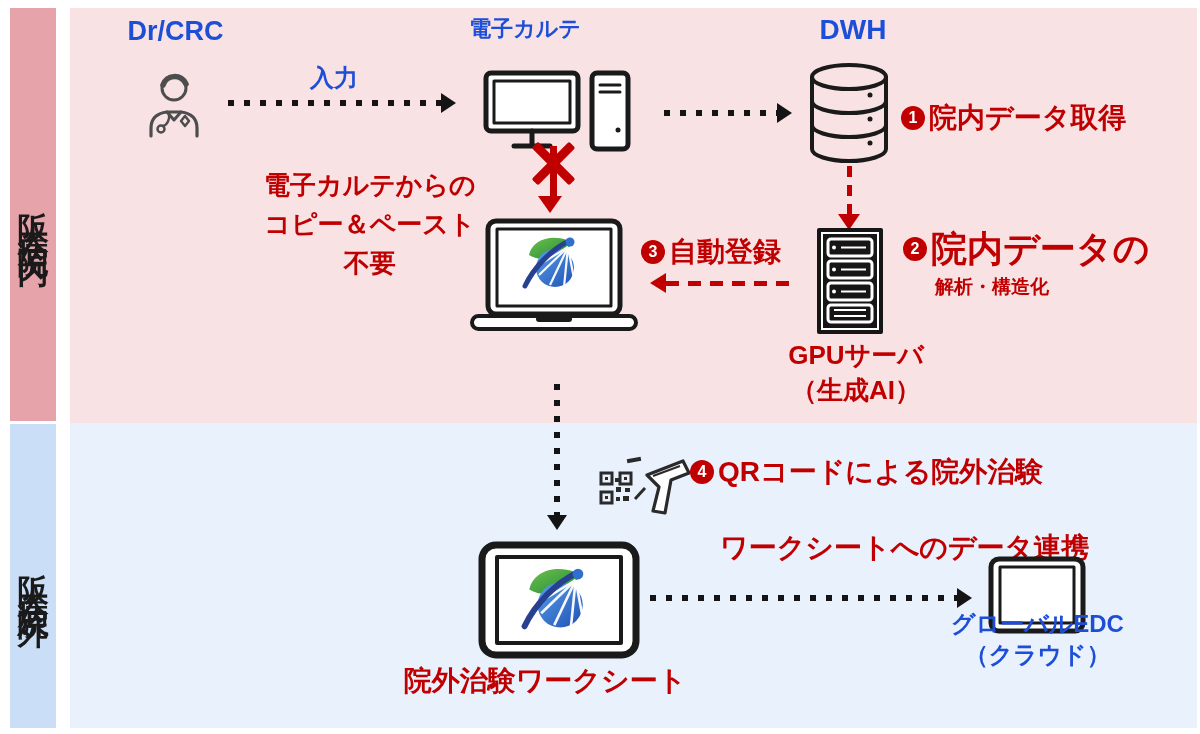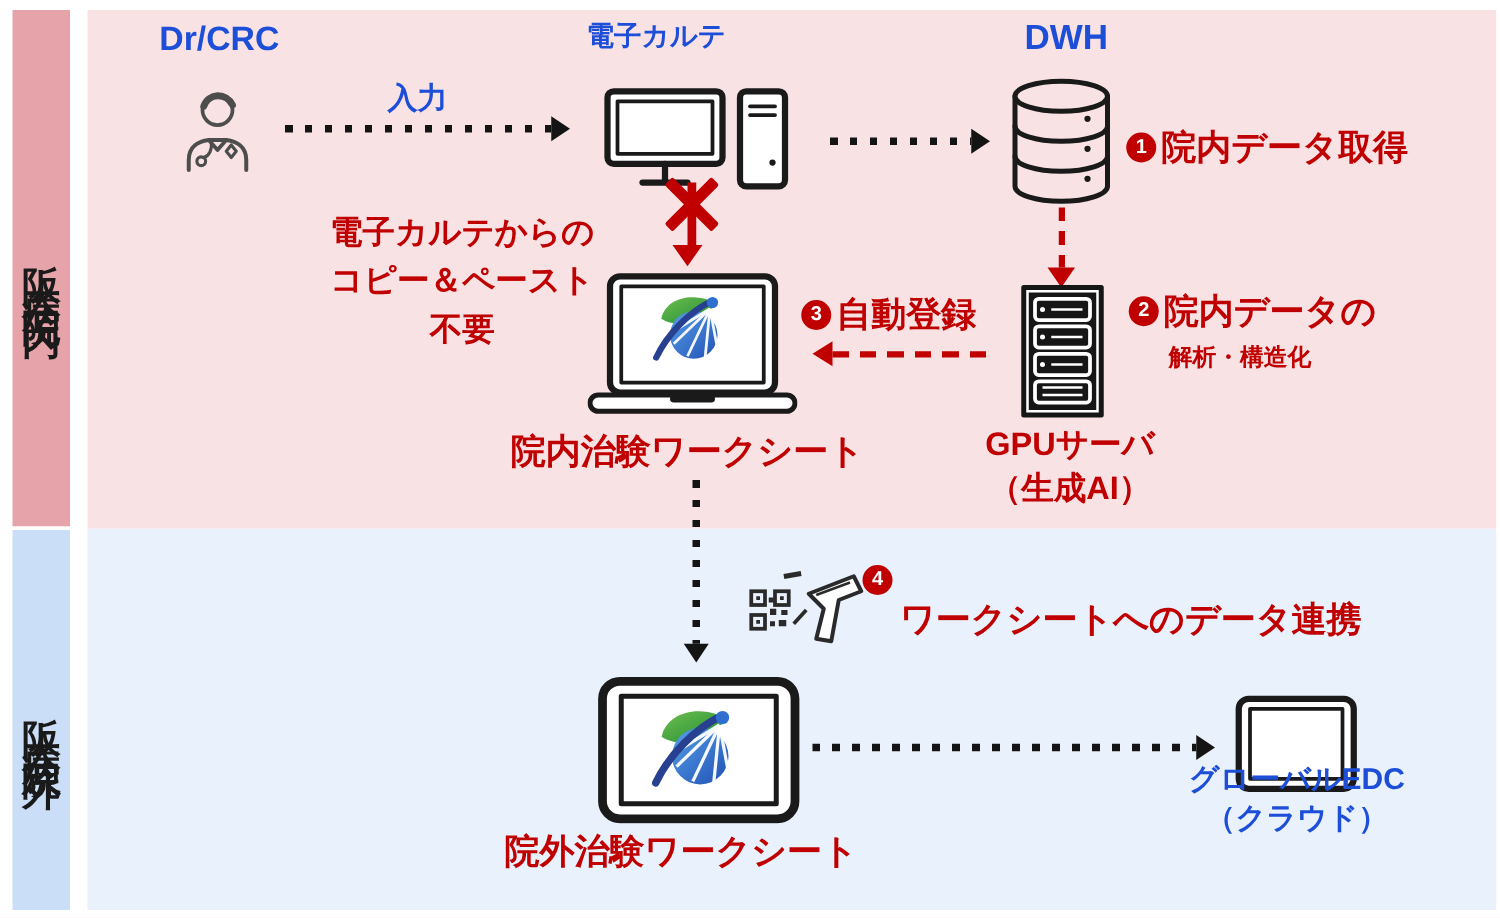--- a/index.html
+++ b/index.html
@@ -162,21 +162,20 @@
   <svg class="abs" style="left:470px;top:218px;" width="168" height="118" viewBox="0 0 168 118">
     <g stroke="#1a1a1a" fill="#ffffff" stroke-linejoin="round">
       <rect x="18" y="3" width="132" height="93" rx="8" stroke-width="5"></rect>
       <rect x="27" y="11" width="114" height="77" stroke-width="3"></rect>
       <rect x="2" y="98" width="164" height="13" rx="6.5" stroke-width="4"></rect>
       <rect x="66" y="98" width="36" height="6" rx="3" fill="#1a1a1a" stroke="none"></rect>
     </g>
     <use href="#app-logo" x="52" y="13" width="64" height="64"></use>
   </svg>
 
-  <div class="abs rtext" style="left:390px;top:342px;width:320px;text-align:center;font-size:28px;">院内治験ワークシート</div>
 
   <div class="abs steprow" style="left:641px;top:233px;">
     <span class="badge">3</span>
     <span class="rtext" style="font-size:28px;">自動登録</span>
   </div>
 
   <div class="abs dasharrow-hl" style="left:650px;top:273px;width:142px;">
     <i class="dhead-l"></i>
     <i class="dash-h"></i>
   </div>
@@ -196,21 +195,21 @@
       <path d="M26 43.5 L51 43.5" stroke-width="2"></path>
       <path d="M26 65.5 L51 65.5" stroke-width="2"></path>
       <path d="M19 84 L51 84" stroke-width="2"></path>
       <path d="M19 90 L51 90" stroke-width="2"></path>
     </g>
   </svg>
 
   <div class="abs" style="left:903px;top:230px;line-height:38px;">
     <div class="steprow">
       <span class="badge">2</span>
-      <span class="rtext" style="font-size:28px;">院内データの</span>
+      <span class="rtext" style="font-size:36px;">院内データの</span>
     </div>
     <div class="rtext" style="font-size:19px;margin-left:32px;">解析・構造化</div>
   </div>
 
   <div class="abs rtext" style="left:776px;top:338px;width:160px;text-align:center;font-size:26px;line-height:35px;">
     <div>GPUサーバ</div>
     <div>（生成AI）</div>
   </div>
 
   <div class="abs dotarrow-v" style="left:546px;top:384px;height:146px;">
@@ -236,22 +235,23 @@
     <path d="M42 44 L52 33" stroke="#2a2a2a" stroke-width="3" fill="none"></path>
     <g transform="translate(54,2)">
       <path d="M0 18 L36 4 L42 16 L24 23 L18 56 L6 54 L12 30 Z" fill="#ffffff" stroke="#2a2a2a" stroke-width="3.2" stroke-linejoin="round"></path>
       <path d="M6 19 L33 9" stroke="#2a2a2a" stroke-width="2" fill="none"></path>
     </g>
   </svg>
 
   <div class="abs" style="left:690px;top:452px;line-height:40px;">
     <div class="steprow">
       <span class="badge">4</span>
+      <span class="rtext" style="font-size:28px;">QRコードによる院外治験</span>
     </div>
-    <div class="rtext" style="font-size:28px;margin-left:30px;">ワークシートへのデータ連携</div>
+    <div class="rtext" style="font-size:28px;margin-left:30px;margin-top:36px;">ワークシートへのデータ連携</div>
   </div>
 
   <svg class="abs" style="left:478px;top:541px;" width="162" height="118" viewBox="0 0 162 118">
     <g stroke="#1a1a1a" fill="#ffffff" stroke-linejoin="round">
       <rect x="4" y="4" width="154" height="110" rx="14" stroke-width="7"></rect>
       <rect x="19" y="16" width="124" height="86" stroke-width="4"></rect>
     </g>
     <use href="#app-logo" x="43" y="20" width="76" height="76"></use>
   </svg>
 

